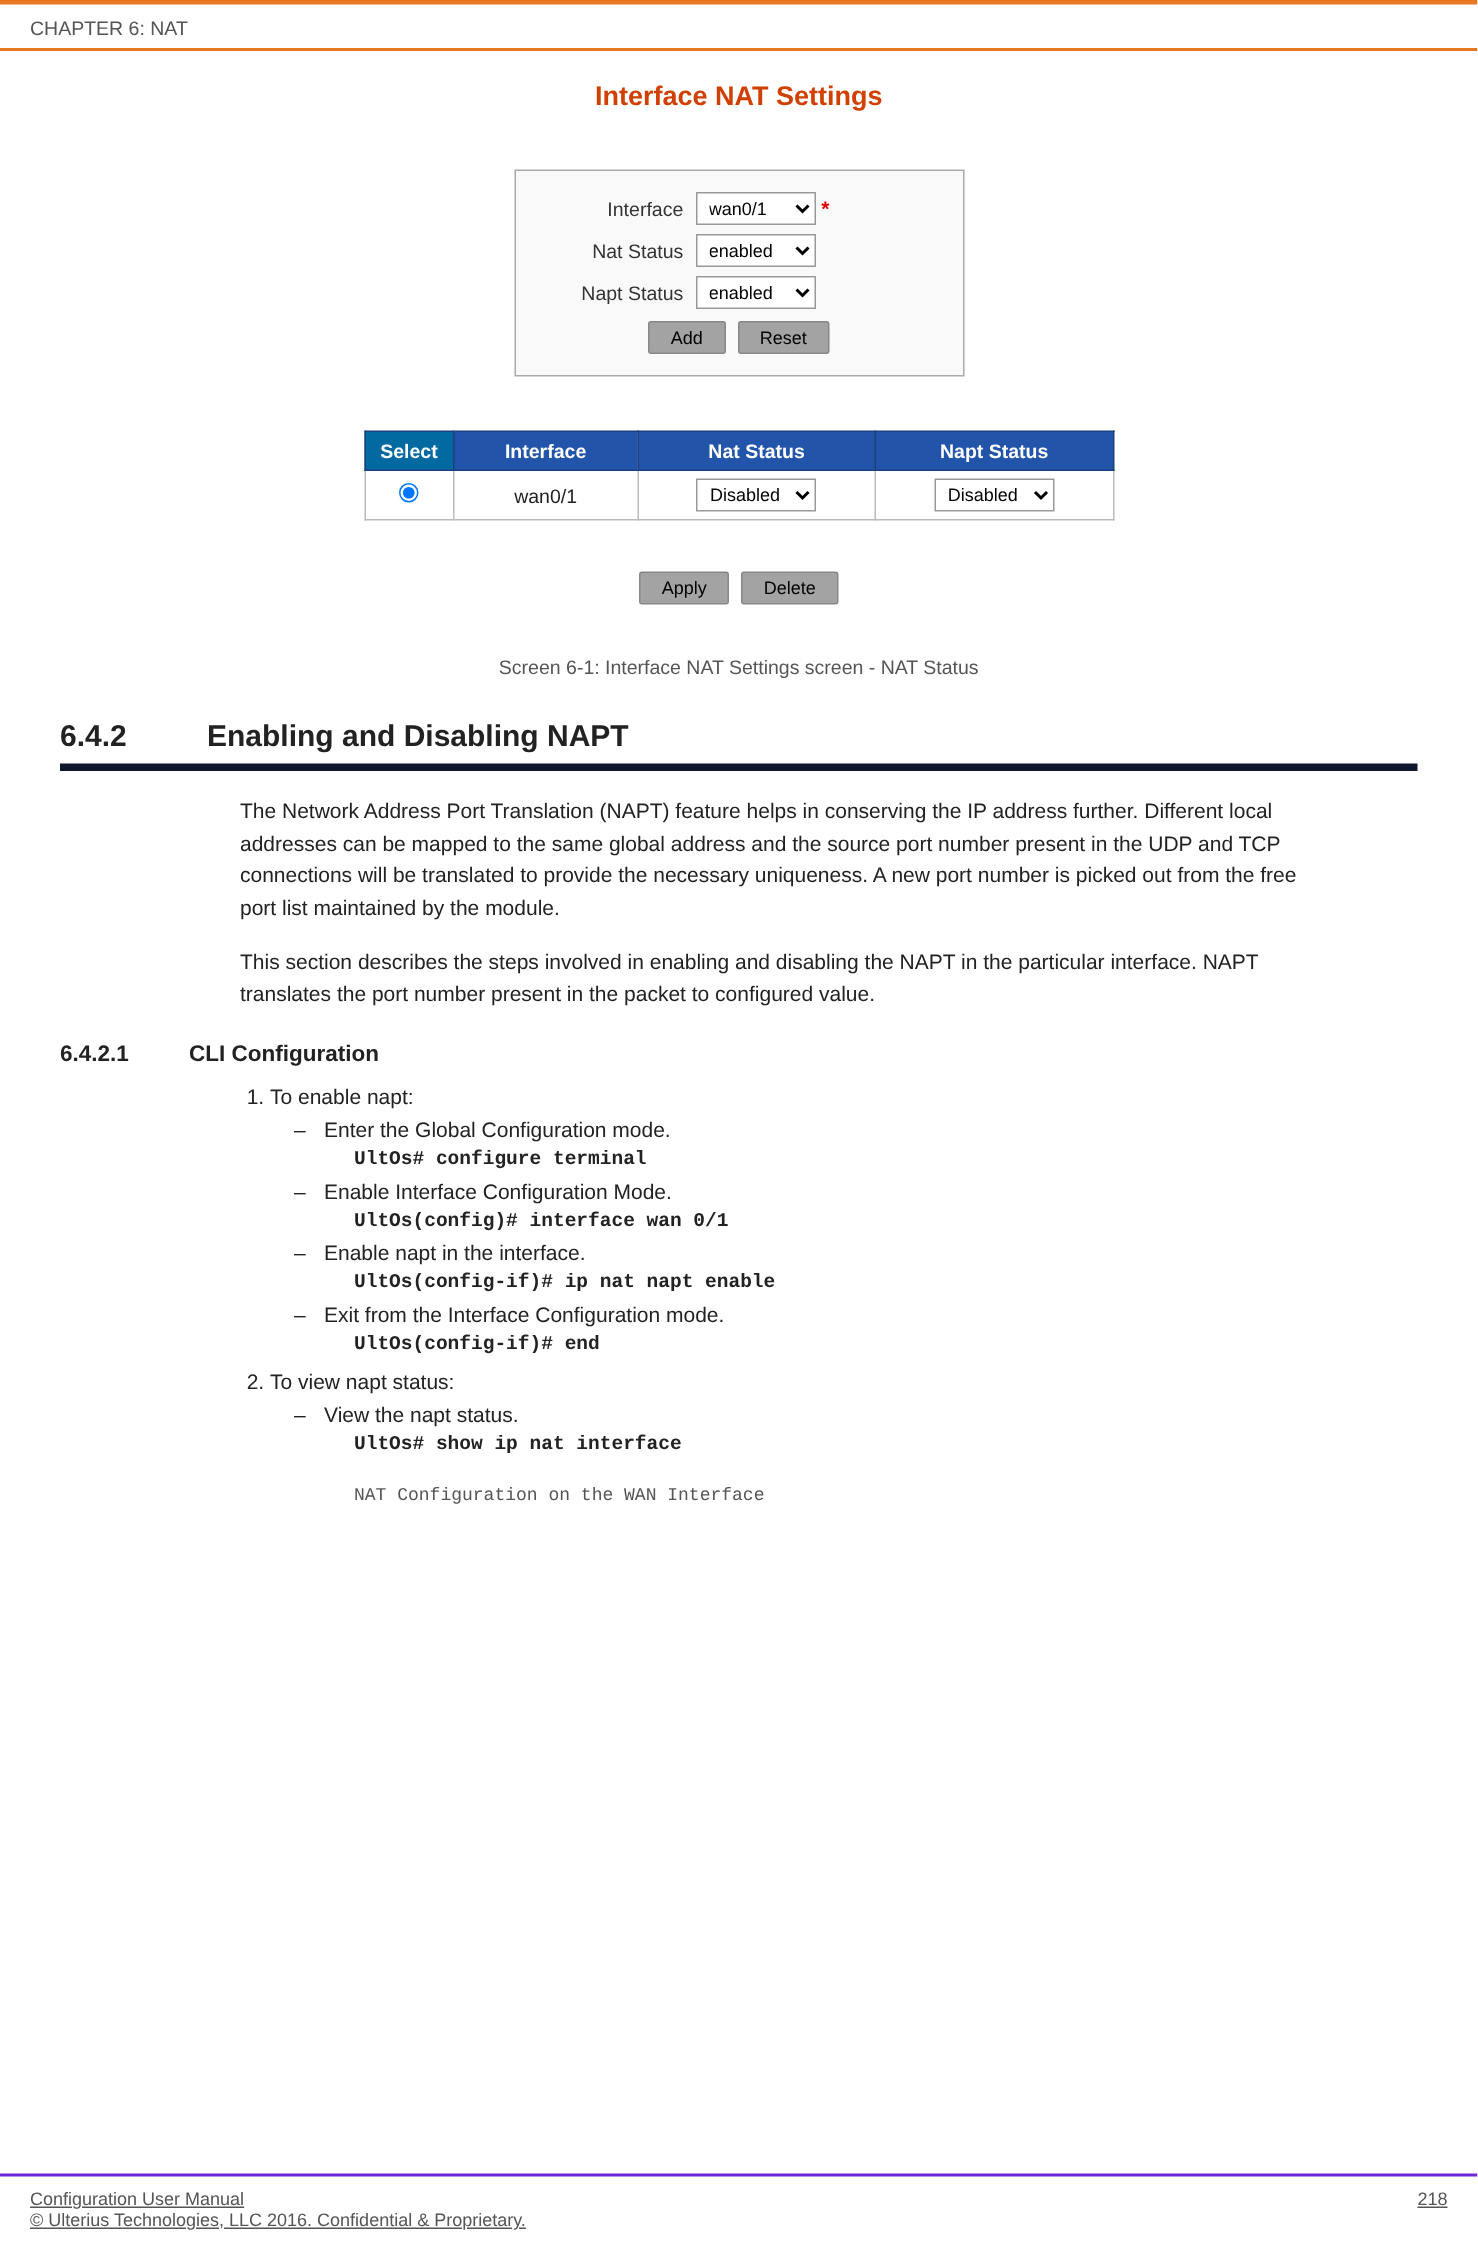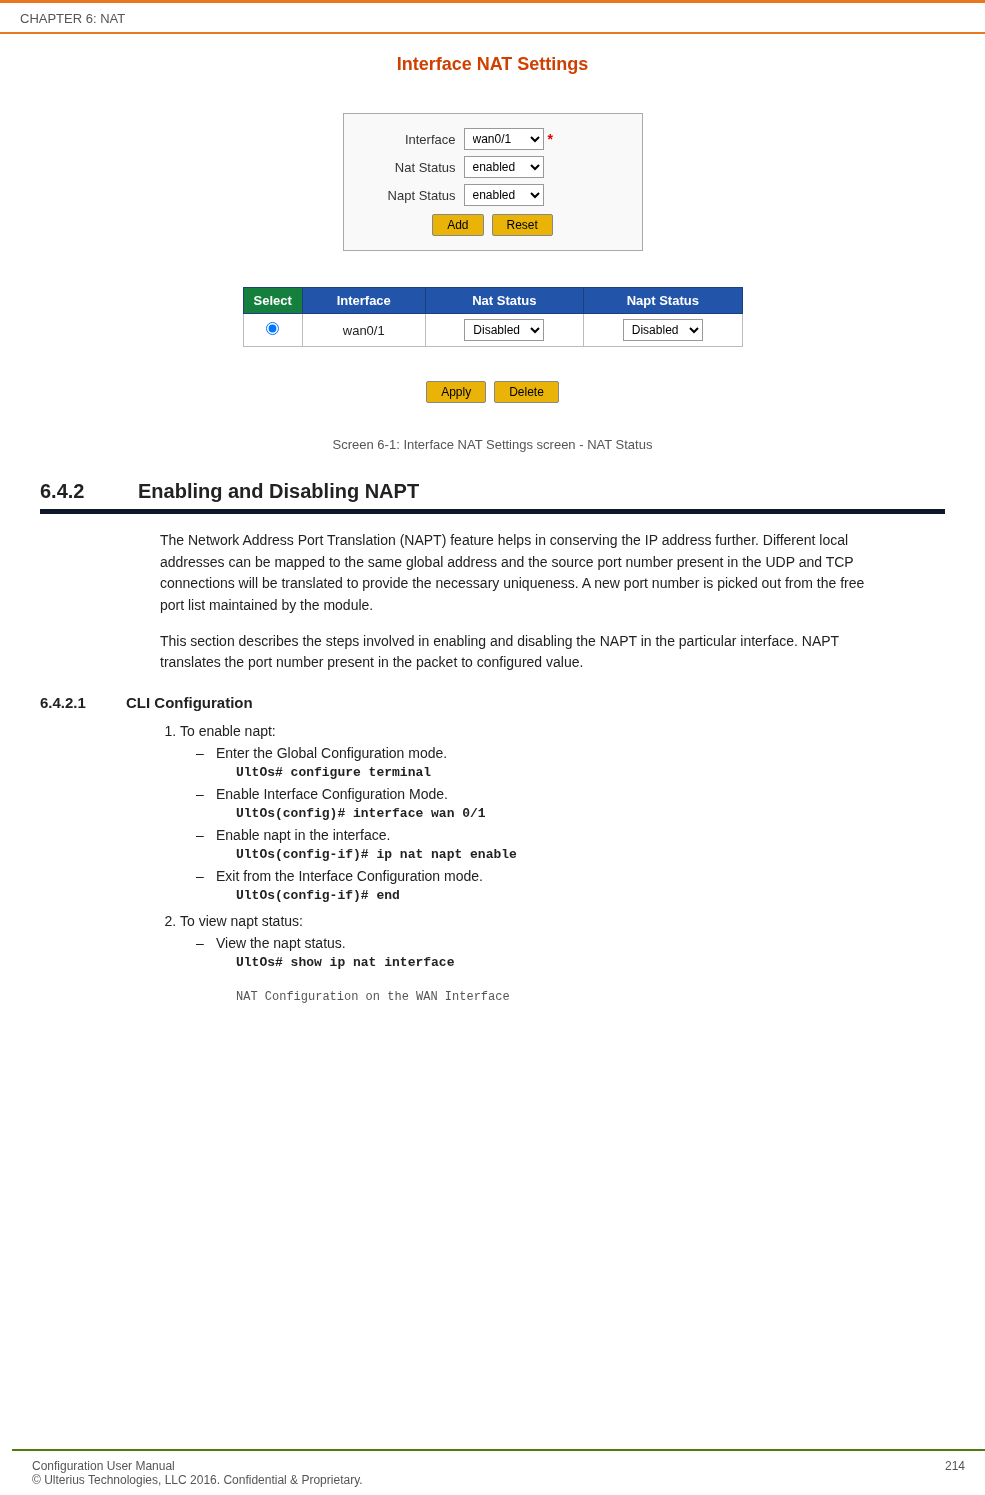--- a/index.html
+++ b/index.html
@@ -89,21 +89,21 @@
       display: flex;
       justify-content: center;
       gap: 8px;
       margin-top: 8px;
     }
 
     .btn {
       font-size: 12px;
       padding: 3px 14px;
       border: 1px solid #888;
-      background: #eab308;
+      background: #a3a3a3;
       cursor: pointer;
       border-radius: 2px;
     }
 
     
     .nat-table {
       border-collapse: collapse;
       width: 500px;
       margin-bottom: 12px;
     }
@@ -112,21 +112,21 @@
       background: #2255aa;
       color: #fff;
       font-size: 13px;
       font-weight: bold;
       padding: 5px 10px;
       border: 1px solid #1a4080;
       text-align: center;
     }
 
     .nat-table th.select-col {
-      background: #15803d;
+      background: #0369a1;
       width: 50px;
     }
 
     .nat-table td {
       border: 1px solid #bbb;
       padding: 5px 8px;
       font-size: 13px;
       text-align: center;
       background: #fff;
     }
@@ -252,28 +252,29 @@
       color: #555;
       display: block;
       margin-left: 20px;
       margin-top: 20px;
     }
 
     
     .page-footer {
       position: absolute;
       bottom: 0;
-      left: 12px;
+      left: 0;
       right: 0;
       display: flex;
       justify-content: space-between;
       padding: 8px 20px;
-      border-top: 2px solid #4d7c0f;
+      border-top: 2px solid #6d28d9;
       font-size: 12px;
       color: #555;
+      text-decoration: underline;
     }
 
     
     .top-line {
       height: 3px;
       background: #e87722;
       width: 100%;
       margin-bottom: 2px;
     }
   </style>
@@ -409,14 +410,14 @@
     </li>
   </ol>
 
 </div>
 
 <div class="page-footer">
   <div>
     <div>Configuration User Manual</div>
     <div>© Ulterius Technologies, LLC 2016. Confidential &amp; Proprietary.</div>
   </div>
-  <div>214</div>
+  <div>218</div>
 </div>
 
 </body></html>

